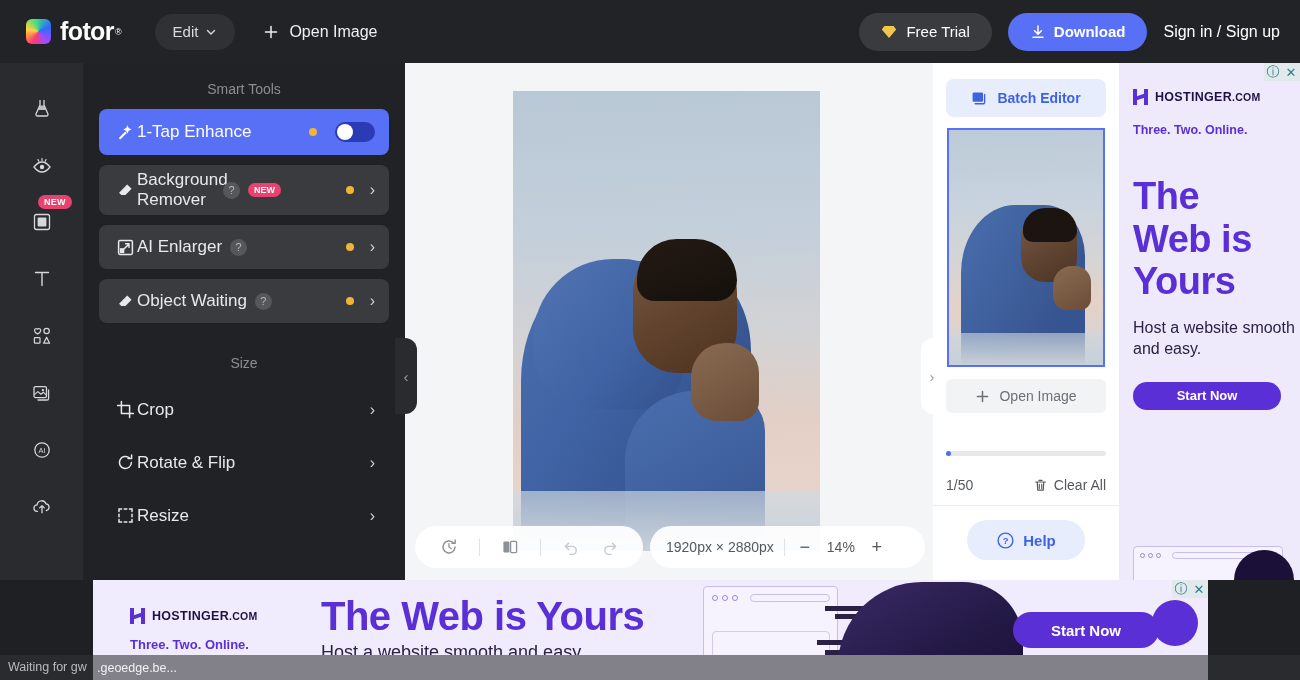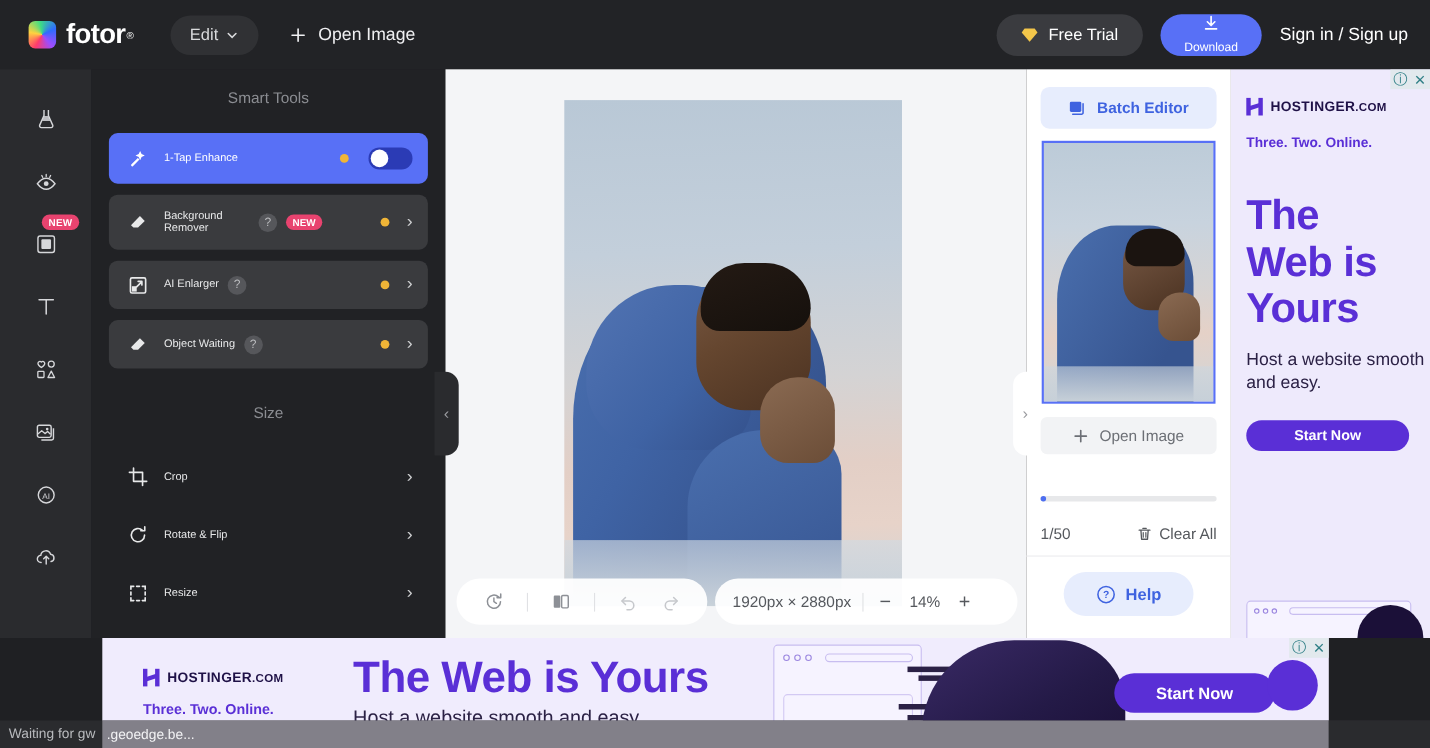--- a/index.html
+++ b/index.html
@@ -31,21 +31,21 @@
     margin-left: 28px; height: 36px; color: #f0f0f2; font-size: 16px;
     display: flex; align-items: center; gap: 10px; cursor: pointer;
   }
   .hdr-right { margin-left: auto; display: flex; align-items: center; margin-right: 20px; gap: 16px; }
   .free-trial {
     height: 38px; padding: 0 22px; border-radius: 19px; background: #3a3b3f;
     color: #fff; font-size: 15px; display: flex; align-items: center; gap: 9px; cursor: pointer;
   }
   .download-btn {
     height: 38px; padding: 0 22px; border-radius: 19px; background: #5870f6;
-    color: #fff; font-size: 11px; font-weight: normal; display: flex; align-items: center; gap: 8px; cursor: pointer; flex-direction: column;
+    color: #fff; font-size: 15px; font-weight: bold; display: flex; align-items: center; gap: 8px; cursor: pointer;
   }
   .signin { color: #fff; font-size: 16px; cursor: pointer; }
 
   
   .rail {
     position: absolute; top: 63px; left: 0; width: 83px; height: 517px;
     background: #2a2b2e;
   }
   .rail-item {
     width: 83px; height: 57px; display: flex; flex-direction: column;
@@ -58,29 +58,29 @@
     position: absolute; top: 2px; left: 38px;
     background: #e8436f; color: #fff; font-size: 9px; font-weight: bold;
     padding: 2px 6px; border-radius: 8px; letter-spacing: 0.3px;
   }
 
   
   .tools {
     position: absolute; top: 63px; left: 83px; width: 322px; height: 517px;
     background: #212225; overflow: hidden;
   }
-  .section-title { color: #8b8d92; font-size: 14px; text-align: center; padding: 18px 0 24px; }
+  .section-title { color: #8b8d92; font-size: 14px; text-align: center; padding: 18px 0 12px; }
   .tool-row {
     margin: 0 16px 10px; height: 44px; border-radius: 8px; background: #3a3b3e;
     display: flex; align-items: center; padding: 0 14px; cursor: pointer; position: relative;
   }
   .tool-row.tall { height: 50px; }
   .tool-row.primary { background: #5870f6; height: 46px; }
   .tool-ico { width: 24px; color: #e8e9ea; display: flex; align-items: center; justify-content: center; }
-  .tool-label { color: #e8e9ea; font-size: 10px; margin-left: 12px; line-height: 1.15; }
+  .tool-label { color: #e8e9ea; font-size: 17px; line-height: 1.15; }
   .tool-row.primary .tool-label { color: #fff; }
   .q-mark {
     width: 17px; height: 17px; border-radius: 50%; background: #56575b; color: #b9babd;
     font-size: 11px; display: flex; align-items: center; justify-content: center; margin-left: 8px; flex-shrink: 0;
   }
   .pill-new {
     background: #e8436f; color: #fff; font-size: 9px; font-weight: bold;
     padding: 2px 6px; border-radius: 8px; margin-left: 8px;
   }
   .dot-gold { width: 8px; height: 8px; border-radius: 50%; background: #f0b537; margin-left: auto; flex-shrink: 0; }

